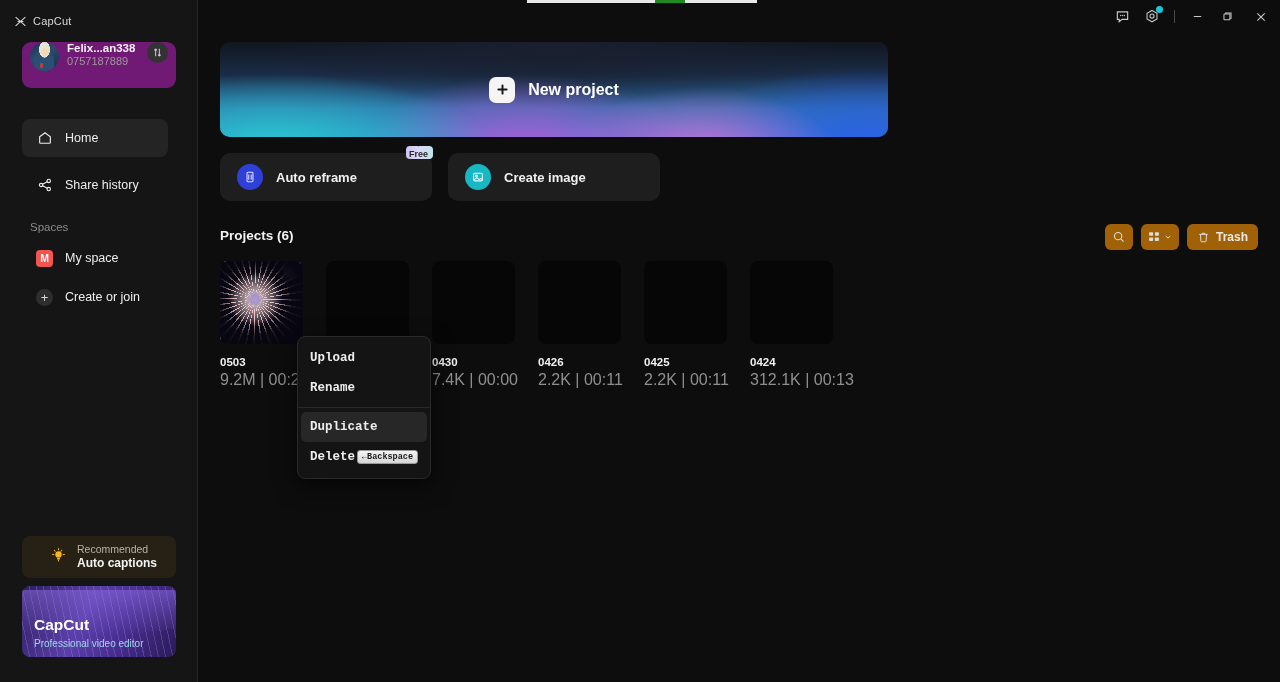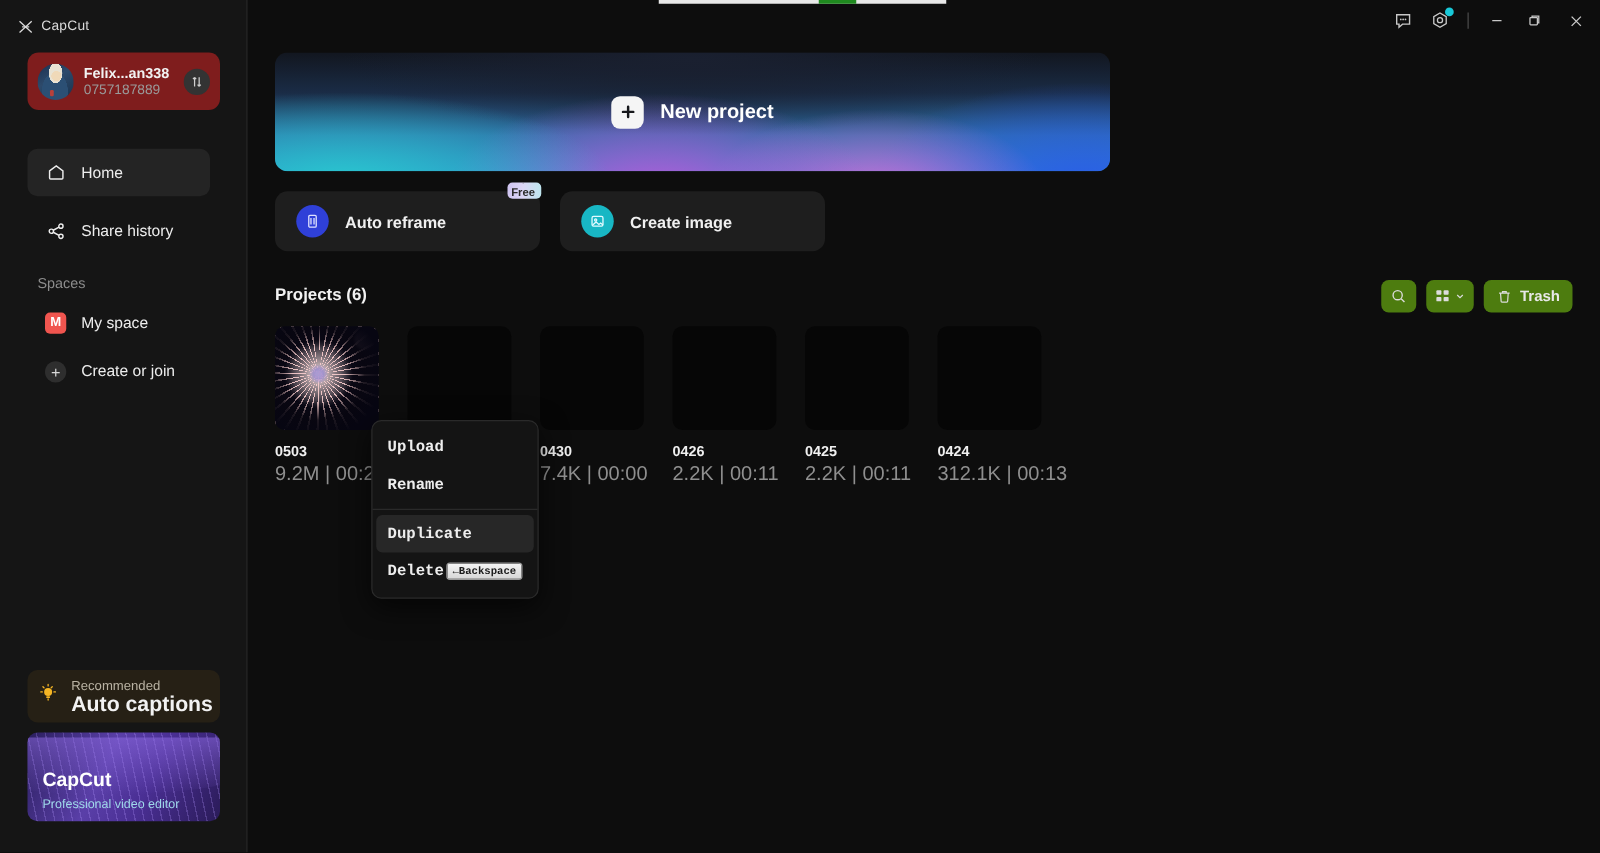--- a/index.html
+++ b/index.html
@@ -49,22 +49,22 @@
     background: #151515; border-right: 1px solid #242424;
   }
   #brand {
     display: flex; align-items: center; gap: 6px;
     padding: 10px 0 0 14px; height: 32px;
   }
   #brand .bt { color: #d9d9d9; font-size: 11px; letter-spacing: .2px; }
 
   #account {
     position: absolute; left: 22px; top: 42px; width: 154px; height: 46px;
-    background: #7f1d1d; border-radius: 9px;
-    display: flex; align-items: center; padding: 0 8px;
+    background: #701a75; border-radius: 9px;
+    display: flex; padding: 0 8px;
   }
   #avatar {
     width: 29px; height: 29px; border-radius: 50%; flex: 0 0 29px;
     background:
       radial-gradient(circle at 52% 34%, #f0d9b8 0 16%, transparent 17%),
       radial-gradient(ellipse at 50% 26%, #e9e3d4 0 26%, transparent 27%),
       radial-gradient(ellipse at 48% 76%, #2b4f74 0 48%, transparent 49%),
       linear-gradient(150deg, #1b3050 0%, #2d4a6b 42%, #17314d 100%);
     overflow: hidden; position: relative;
   }
@@ -105,24 +105,24 @@
   .plus-circle {
     width: 17px; height: 17px; border-radius: 50%; background: #2e2e2e;
     color: #d9d9d9; font-size: 13px; line-height: 15px;
     display: flex; align-items: center; justify-content: center;
   }
 
   
   #recommended {
     position: absolute; left: 22px; top: 536px; width: 154px; height: 42px;
     background: #262015; border-radius: 8px; display: flex;
-    align-items: center; padding-left: 8px; gap: 10px;
+    align-items: center; padding-left: 28px; gap: 10px;
   }
   #rec-texts .r1 { color: #b9b2a3; font-size: 10.5px; line-height: 13px; }
-  #rec-texts .r2 { color: #f2f2f2; font-size: 17px; font-weight: bold; line-height: 15px; }
+  #rec-texts .r2 { color: #f2f2f2; font-size: 12px; font-weight: bold; line-height: 15px; }
 
   #promo {
     position: absolute; left: 22px; top: 586px; width: 154px; height: 71px;
     border-radius: 8px; overflow: hidden;
     background: linear-gradient(115deg, #2b1f5e 0%, #5a3fa8 40%, #4a2f94 62%, #2a1b58 100%);
   }
   #promo .rays {
     position: absolute; inset: 0;
     background:
       repeating-linear-gradient(78deg, rgba(180,150,255,.30) 0 1px, transparent 1px 7px);
@@ -191,21 +191,21 @@
     color: #2a2a2a; font-size: 9px; font-weight: bold; flex-direction: column;
   }
 
   #projects-title {
     position: absolute; left: 22px; top: 228px;
     color: #f2f2f2; font-size: 13.5px; font-weight: bold;
   }
 
   #toolbar { position: absolute; right: 22px; top: 224px; display: flex; align-items: center; gap: 8px; }
   .tool {
-    height: 26px; border-radius: 6px; background: #4d7c0f;
+    height: 26px; border-radius: 6px; background: #a16207;
     display: flex; align-items: center; justify-content: center;
   }
   #search-tool { width: 28px; }
   #view-tool { width: 38px; gap: 3px; }
   #trash-tool { padding: 0 10px; gap: 6px; }
   #trash-label { color: #e8e8e8; font-size: 12px; font-weight: bold; }
 
   
   #grid { position: absolute; left: 22px; top: 261px; display: flex; gap: 23px; }
   .card { width: 83px; }

